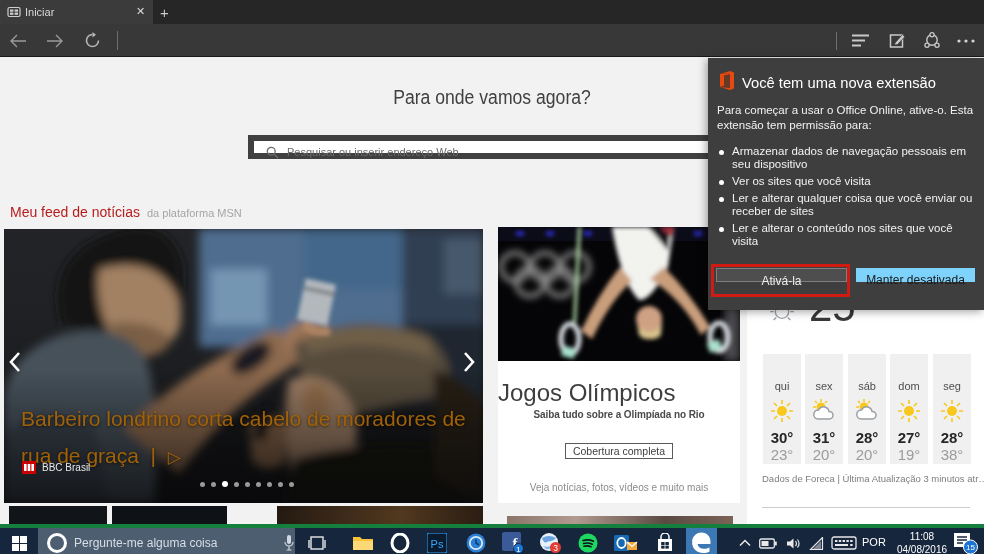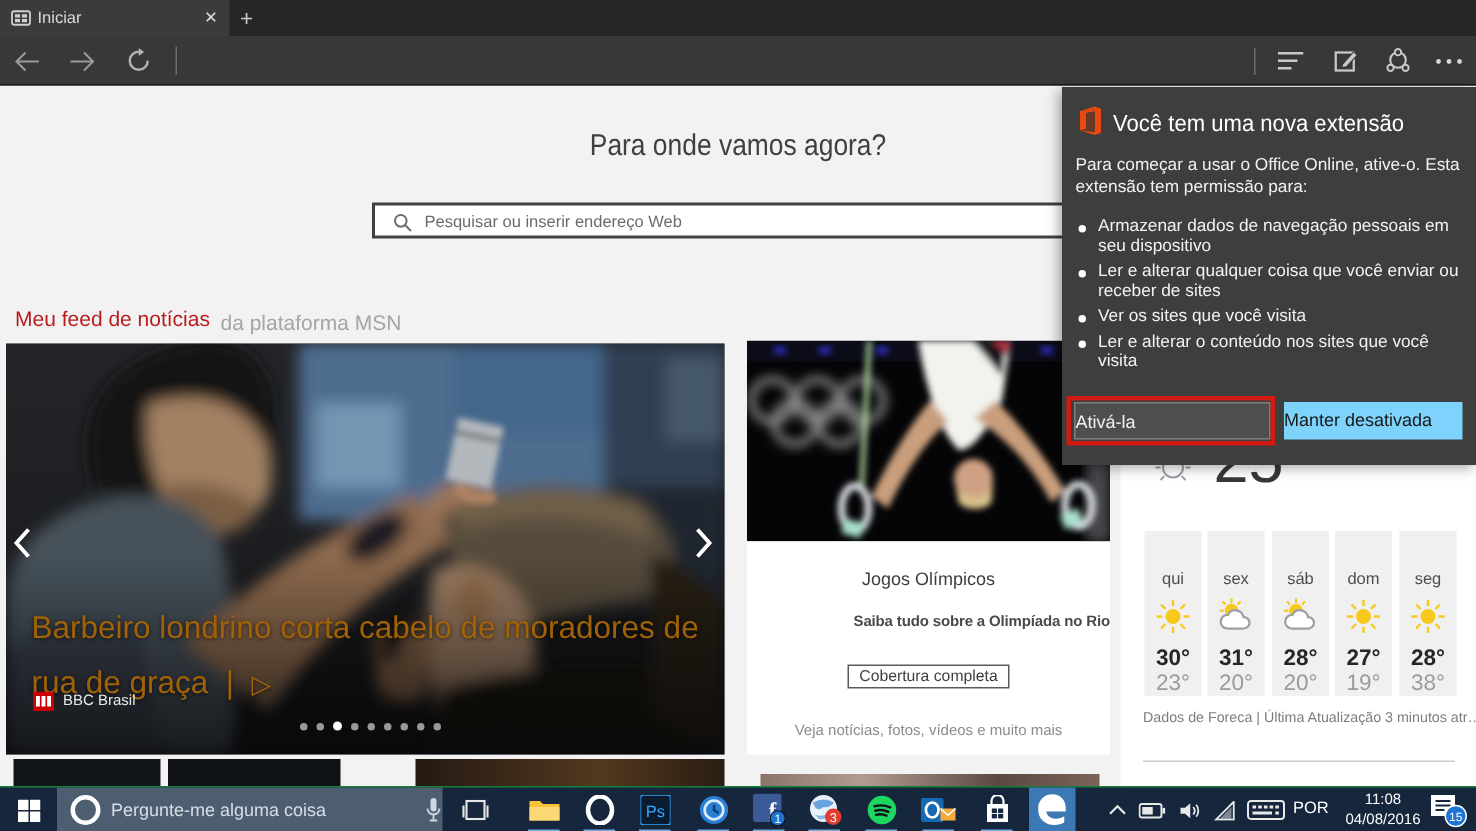--- a/index.html
+++ b/index.html
@@ -8,59 +8,59 @@
 #tabstrip{left:0;top:0;width:984px;height:24px;background:#262626}
 #tab{left:0;top:0;width:153px;height:24px;background:#3b3b3b;color:#d8d8d8;font-size:11px}
 #tab .fav{position:absolute;left:7px;top:5px}
 #tab .ttl{position:absolute;left:25px;top:6px}
 #tab .x{position:absolute;left:136px;top:5px;color:#dcdcdc;font-size:11px}
 #plus{left:160px;top:4px;color:#c8c8c8;font-size:15px;font-weight:400}
 #navbar{left:0;top:24px;width:984px;height:33px;background:#383838;border-bottom:1px solid #191919}
 .navic{position:absolute;top:24px;height:33px;display:flex;align-items:center;justify-content:center}
 
 #h1{left:0;top:86px;width:984px;text-align:center;font-size:20px;color:#404040;transform:scaleX(.88)}
-#sbox{left:248px;top:135px;width:489px;height:24px;background:#fff;border:2px solid #404040}
+#sbox{left:248px;top:135px;width:489px;height:24px;background:#fff;border:6px solid #404040}
 #sbox .ph{position:absolute;left:33px;top:5px;font-size:11px;color:#6b6b6b}
 #feedh{left:10px;top:204px;font-size:14px;color:#b91c1c}
-#feedsub{left:147px;top:207px;font-size:14px;color:#a5a5a5}
+#feedsub{left:147px;top:207px;font-size:11px;color:#a5a5a5}
 
 #card1{left:4px;top:229px;width:479px;height:274px;background:#17181b;overflow:hidden}
 #card1 .hl{position:absolute;left:17px;top:171px;width:465px;color:#a16207;font-size:21px;line-height:37px;text-shadow:0 1px 3px rgba(0,0,0,.6)}
 #card1 .src{position:absolute;left:18px;top:232px;height:13px;display:flex;align-items:center;color:#e8e8e8;font-size:10px}
 #dots{position:absolute;left:196px;top:252px;display:flex;gap:6px;align-items:center}
 #dots i{width:5px;height:5px;border-radius:50%;background:#9a9a9a;display:block}
 #dots i.on{background:#fff;width:6px;height:6px}
 #card2{left:498px;top:227px;width:242px;height:276px;background:#fff}
 #card2 .im{position:absolute;left:0;top:0;width:242px;height:134px;overflow:hidden}
-#card2 h3{position:absolute;left:0;top:152px;width:242px;text-align:center;font-size:12px;font-weight:400;color:#3e3e3e}
-#card2 .s1{position:absolute;left:0;top:182px;width:242px;text-align:right;font-size:10px;color:#4a4a4a;letter-spacing:-.1px}
+#card2 h3{position:absolute;left:0;top:152px;width:242px;font-size:24px;font-weight:400;color:#3e3e3e}
+#card2 .s1{position:absolute;left:0;top:182px;width:242px;text-align:center;font-size:10px;color:#4a4a4a;letter-spacing:-.1px}
 #card2 .btn{position:absolute;left:67px;top:216px;width:108px;height:16px;border:1px solid #5a5a5a;background:#fff;text-align:center;font-size:10.5px;color:#3e3e3e;line-height:15px}
 #card2 .s2{position:absolute;left:0;top:255px;width:242px;text-align:center;font-size:10px;color:#8b8b8b}
 #card3{left:747px;top:227px;width:237px;height:297px;background:#fff}
 #bigtemp{position:absolute;left:62px;top:59px;font-size:42px;line-height:42px;color:#383838}
 .day{position:absolute;top:127px;width:38px;height:110px;background:#f0f0f0;text-align:center}
 .day .nm{font-size:11px;color:#4e4e4e;margin-top:26px}
 .day svg{margin-top:6px}
 .day .hi{font-size:15px;color:#262626;margin-top:1px;font-weight:bold}
 .day .lo{font-size:15px;color:#9b9b9b}
 #foreca{position:absolute;left:15px;top:246px;font-size:9.5px;color:#7d7d7d;white-space:nowrap}
 #sep3{position:absolute;left:15px;top:280px;width:208px;height:1px;background:#ccc}
 
 #popup{left:708px;top:58px;width:276px;height:252px;background:#3e3e3e;box-shadow:-2px 2px 8px rgba(0,0,0,.35);color:#fff}
 #popup .title{position:absolute;left:34px;top:16px;font-size:15.5px;color:#fff;transform:scaleX(.95);transform-origin:0 0}
 #popup .body{position:absolute;left:9px;top:45px;width:266px;font-size:11.5px;line-height:15px;color:#f2f2f2;white-space:nowrap}
 #popup ul{position:absolute;left:24px;top:87px;width:250px;font-size:11.5px;line-height:13px;color:#f2f2f2;list-style:none;white-space:nowrap}
 #popup ul li{position:relative;margin-bottom:4px}
 #popup ul li:before{content:"";position:absolute;left:-13px;top:5px;width:5px;height:5px;border-radius:50%;background:#fff}
-.pbtn{position:absolute;top:210px;height:25px;font-size:12px;text-align:left;line-height:24px}
+.pbtn{position:absolute;top:210px;height:14px;font-size:12px;text-align:center;line-height:24px}
 #btn1{left:8px;width:131px;background:#4e4e4e;border:1px solid #7e7e7e;color:#f0f0f0}
 #btn2{left:148px;width:119px;background:#7dd3fc;color:#191919}
 #redrect{position:absolute;left:3px;top:206px;width:139px;height:33px;border:3px solid #d11a12}
 
-#taskbar{left:0;top:524px;width:984px;height:30px;background:#16263c;border-top:1px solid #15803d}
+#taskbar{left:0;top:524px;width:984px;height:30px;background:#16263c;border-top:4px solid #15803d}
 #cortana{position:absolute;left:38px;top:0;width:257px;height:30px;background:#4d5e71;color:#d7dee6;font-size:12px}
 #cortana .ring{position:absolute;left:9px;top:5px;width:20px;height:20px;border:3px solid #fff;border-radius:50%}
 #cortana .txt{position:absolute;left:36px;top:8px}
 .tic{position:absolute;top:0;width:24px;height:30px;display:flex;align-items:center;justify-content:center}
 .uline{position:absolute;top:28px;height:2px;background:#76a9dd}
 #clock{position:absolute;left:892px;top:2px;width:60px;text-align:center;font-size:10px;line-height:13px;color:#fff}
 #por{position:absolute;left:862px;top:8px;font-size:11px;color:#fff}
 </style></head><body>
 <div id="stage">
 
@@ -348,22 +348,22 @@
 <div id="popup" class="abs">
   <svg style="position:absolute;left:8px;top:12px" width="20" height="21" viewBox="0 0 20 21">
         <path d="M4 4 L14 1 L18 2.5 V18.5 L14 20 L4 17 L14 18 V3 Z" fill="#e8490f"></path>
         <path d="M4 4 V17 L8 15.8 V5.4 L14 4.2 V3 Z" fill="#e8490f"></path>
         <path d="M8 5.4 V15.8 L4 17 L14 18 V3 L14 4.2 L8 5.4 Z" fill="#b33000" opacity=".35"></path>
       </svg>
   <div class="title">Você tem uma nova extensão</div>
   <div class="body">Para começar a usar o Office Online, ative-o. Esta<br>extensão tem permissão para:</div>
   <ul>
     <li>Armazenar dados de navegação pessoais em<br>seu dispositivo</li>
+    <li>Ver os sites que você visita</li>
     <li>Ler e alterar qualquer coisa que você enviar ou<br>receber de sites</li>
-    <li>Ver os sites que você visita</li>
     <li>Ler e alterar o conteúdo nos sites que você<br>visita</li>
   </ul>
   <div class="pbtn" id="btn1">Ativá-la</div>
   <div class="pbtn" id="btn2">Manter desativada</div>
   <div id="redrect"></div>
 </div>
 
 <div id="taskbar" class="abs">
   <svg style="position:absolute;left:12px;top:8px" width="15" height="15" viewBox="0 0 15 15">
         <g fill="#fff">

